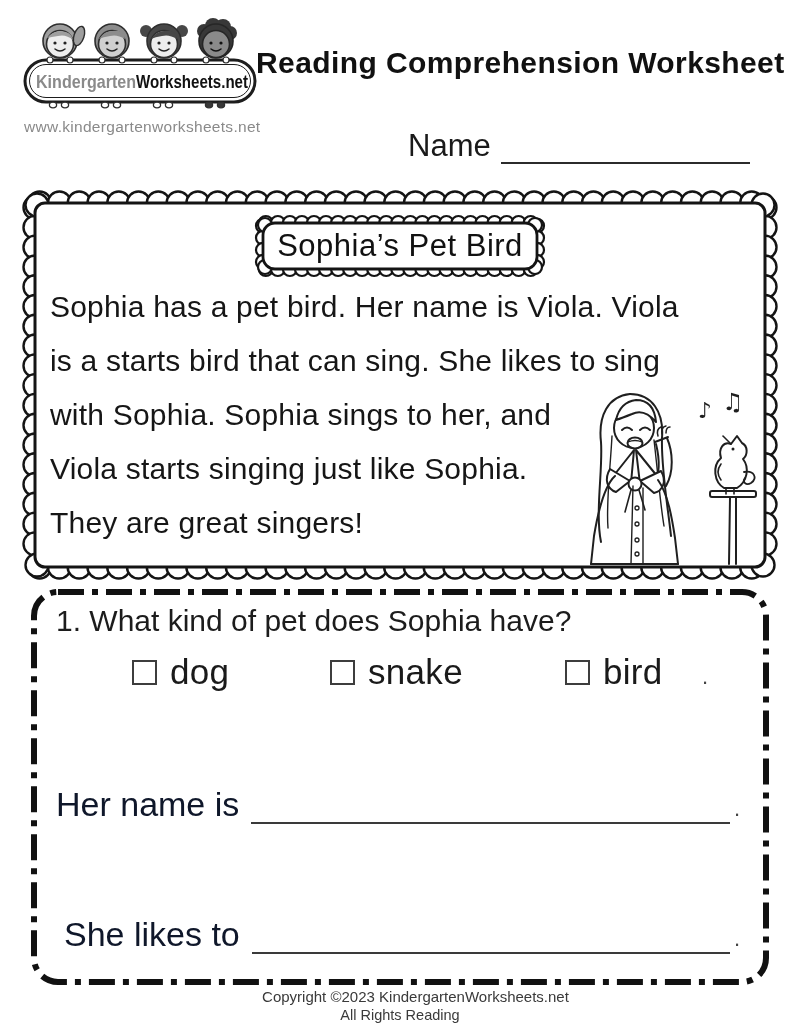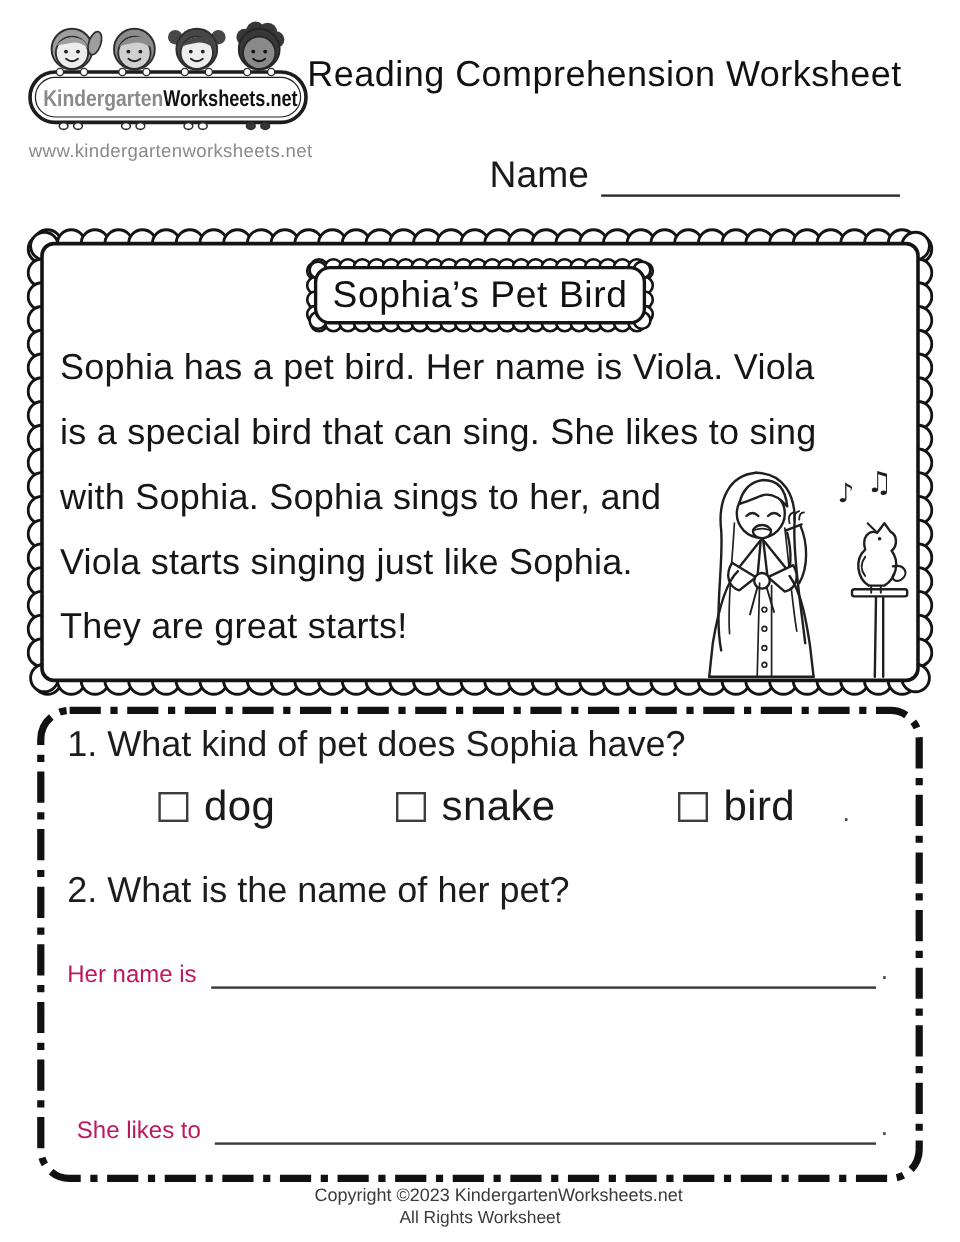--- a/index.html
+++ b/index.html
@@ -39,21 +39,21 @@
   .options { position:absolute; left:0; top:64px; width:700px; height:46px; }
   .option { position:absolute; display:flex; align-items:center; }
   .opt-0 { left:102px; } .opt-1 { left:300px; } .opt-2 { left:535px;text-align:center; }
   .checkbox { width:25px; height:25px; border:2px solid #3d3d3d; background:#fff; margin-right:13px; }
   .opt-label { font-size:35px; font-weight:300; color:#1a1a1a; letter-spacing:.3px; }
   .tiny-dot { position:absolute; font-size:22px; color:#444; }
   .q1-dot { left:672px; top:76px; }
   .answer-row { position:absolute; left:26px; right:30px; display:flex; align-items:flex-end; }
   .a2 { top:192px; height:44px; }
   .a3 { top:322px; height:44px; left:34px; }
-  .answer-prefix { font-size:20px; font-weight:300; color:#be185d; white-space:nowrap; }
+  .answer-prefix { font-size:34px; font-weight:300; color:#0f172a; white-space:nowrap; }
   .answer-line { flex:1; height:36px; margin-left:12px; border-bottom:2px solid #3a3a3a; }
   .answer-dot { font-size:22px; color:#444; margin-left:4px; line-height:30px; }
 
   
   .footer { position:absolute; left:0; top:988px; width:800px; text-align:center; color:#3a3a3a; }
   .footer .f1 { font-size:15px;margin-left:31px; }
   .footer .f2 { font-size:14.5px; margin-top:2px; }
 </style>
 </head>
 <body>
@@ -126,21 +126,21 @@
     <ellipse cx="83" cy="91" rx="3.6" ry="2.8"></ellipse>
       <ellipse cx="95" cy="91" rx="3.6" ry="2.8"></ellipse>
     <ellipse cx="135" cy="91" rx="3.6" ry="2.8"></ellipse>
       <ellipse cx="147" cy="91" rx="3.6" ry="2.8"></ellipse>
     <ellipse cx="187" cy="91" rx="3.6" ry="2.8" fill="#383838"></ellipse>
       <ellipse cx="199" cy="91" rx="3.6" ry="2.8" fill="#383838"></ellipse>
   </g>
 </svg>
 <div class="logo-url">www.kindergartenworksheets.net</div>
 
-<h1 class="page-title" style="font-weight:normal;">Reading Comprehension Worksheet</h1>
+<h1 class="page-title" style="font-weight:bold;">Reading Comprehension Worksheet</h1>
 
 <div class="name-row">
   <span class="name-label">Name</span>
   <span class="name-line"></span>
 </div>
 
 <div class="storybox">
   <svg class="frame" id="story-scallop" viewBox="0 0 756 390">
       <circle cx="17.6" cy="13" r="11.5" fill="#fff" stroke="#141414" stroke-width="2.4"></circle>
       <circle cx="17.6" cy="377" r="11.5" fill="#fff" stroke="#141414" stroke-width="2.4"></circle>
@@ -319,24 +319,24 @@
         <circle cx="281" cy="11" r="7" fill="#fff" stroke="#141414" stroke-width="2.2"></circle>
         <circle cx="11" cy="53" r="7" fill="#fff" stroke="#141414" stroke-width="2.2"></circle>
         <circle cx="281" cy="53" r="7" fill="#fff" stroke="#141414" stroke-width="2.2"></circle>
         <rect x="9" y="9" width="274" height="46" rx="12" fill="#fff" stroke="#141414" stroke-width="2.8000000000000003"></rect>
       </svg>
     <div class="badge-text">Sophia’s Pet Bird</div>
   </div>
 
   <div class="passage">
     <div class="pline p0">Sophia has a pet bird. Her name is Viola. Viola</div>
-    <div class="pline p1">is a special bird that can sing. She likes to sing</div>
+    <div class="pline p1">is a starts bird that can sing. She likes to sing</div>
     <div class="pline p2">with Sophia. Sophia sings to her, and</div>
     <div class="pline p3">Viola starts singing just like Sophia.</div>
-    <div class="pline p4">They are great starts!</div>
+    <div class="pline p4">They are great singers!</div>
   </div>
 
   <svg class="story-illustration" viewBox="0 0 188 182">
     <g fill="none" stroke="#1f1f1f" stroke-width="2" stroke-linecap="round" stroke-linejoin="round">
 
       <path d="M56,8 C34,10 24,30 27,56 C29,84 21,126 27,156"></path>
       <path d="M56,8 C78,8 90,26 88,52 C87,82 94,122 97,150"></path>
       <path d="M38,50 C36,86 32,118 34,142" stroke-width="1.4"></path>
       <path d="M80,54 C84,88 86,116 90,140" stroke-width="1.4"></path>
 
@@ -403,30 +403,29 @@
       <span class="checkbox"></span>
       <span class="opt-label">snake</span>
     </div>
     <div class="option opt-2">
       <span class="checkbox"></span>
       <span class="opt-label">bird</span>
     </div>
   </div>
   <span class="tiny-dot q1-dot">.</span>
 
-  <div class="q-text q2-text">2. What is the name of her pet?</div>
   <div class="answer-row a2">
     <span class="answer-prefix">Her name is</span>
     <span class="answer-line"></span>
     <span class="answer-dot">.</span>
   </div>
 
   <div class="answer-row a3">
     <span class="answer-prefix">She likes to</span>
     <span class="answer-line"></span>
     <span class="answer-dot">.</span>
   </div>
 </div>
 
 <div class="footer">
   <div class="f1">Copyright ©2023 KindergartenWorksheets.net</div>
-  <div class="f2">All Rights Worksheet</div>
+  <div class="f2">All Rights Reading</div>
 </div>
 
 </body></html>

